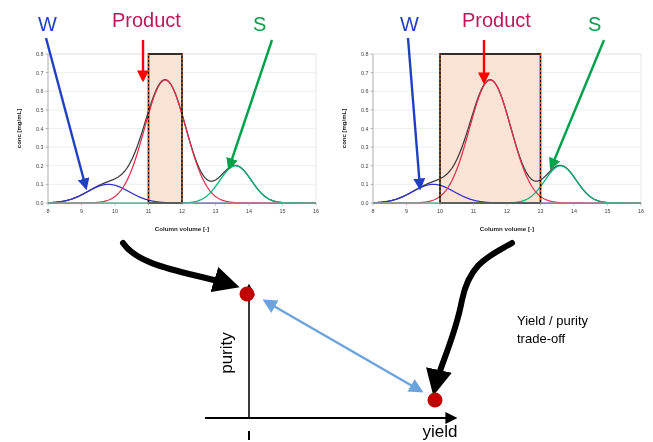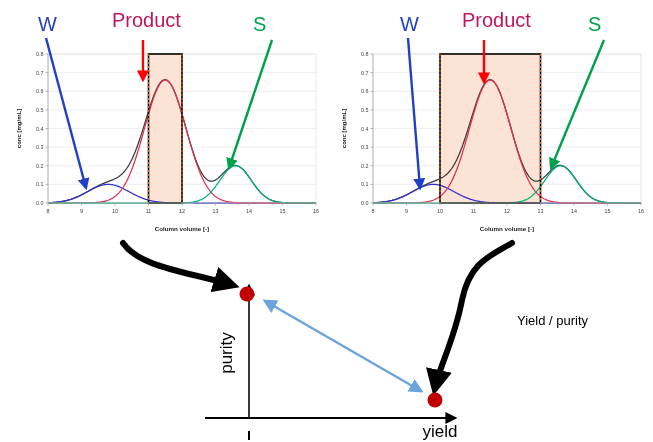--- a/index.html
+++ b/index.html
@@ -252,15 +252,16 @@
 
     <circle cx="247" cy="294" r="7.5" fill="#c00000"></circle>
     <circle cx="435" cy="400" r="7.5" fill="#c00000"></circle>
 
     <text class="axis-text" x="232" y="353" text-anchor="middle" transform="rotate(-90 232 353)">purity</text>
     <text class="axis-text" x="440" y="437" text-anchor="middle">yield</text>
   </svg>
 
   <div class="tradeoff-text">
     <div>Yield / purity</div>
+    <div>trade-off</div>
   </div>
 
 </div>
 
 </body></html>

